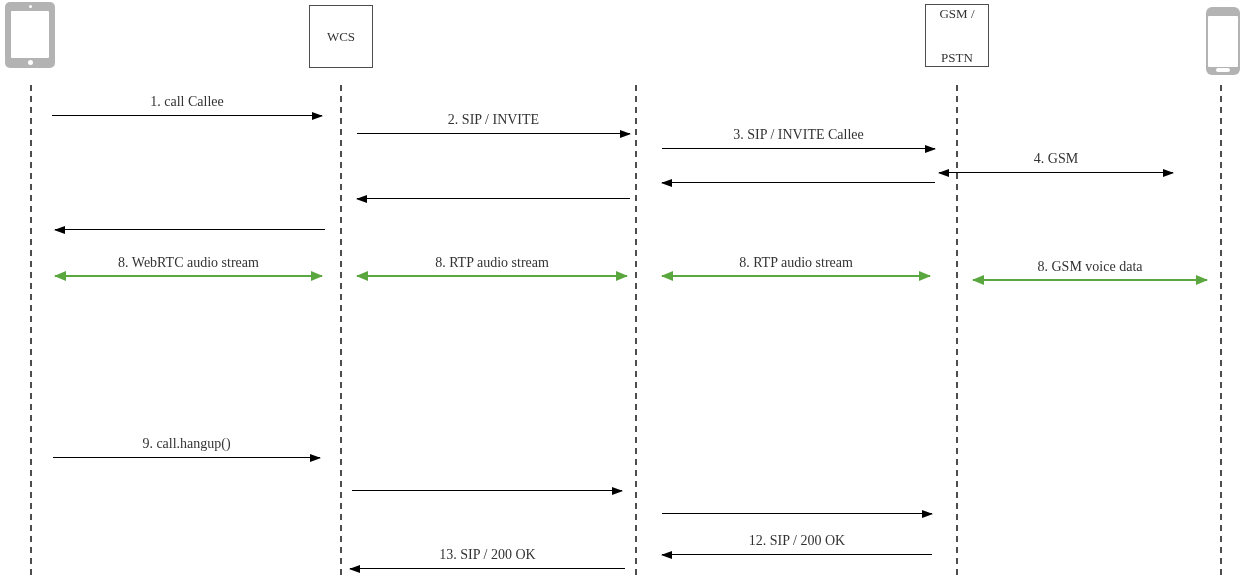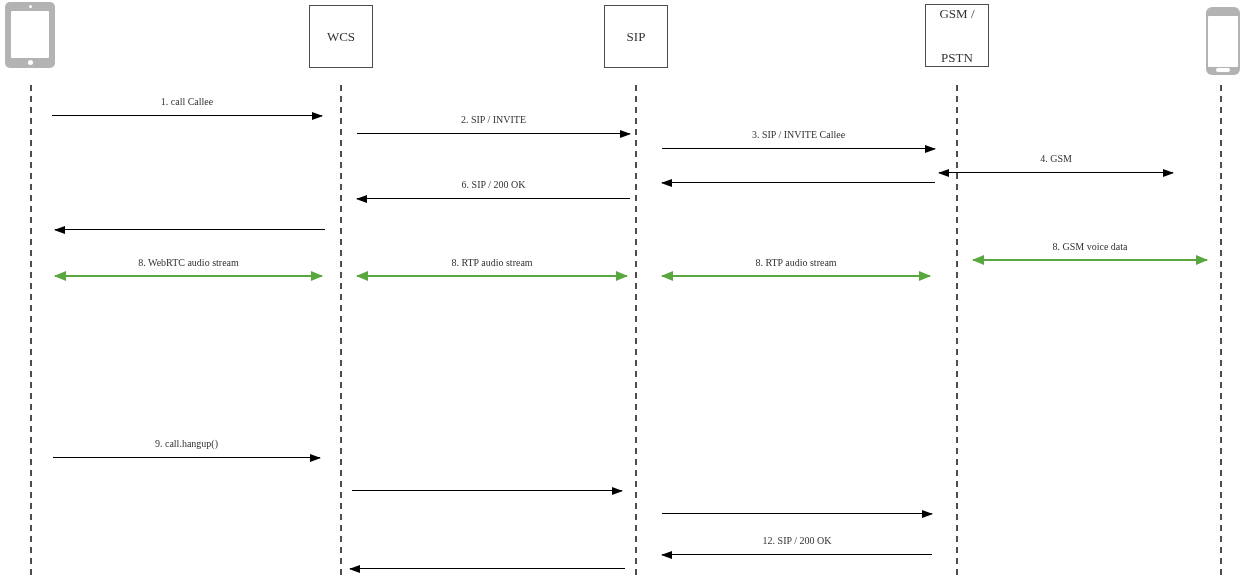--- a/index.html
+++ b/index.html
@@ -74,21 +74,21 @@
     width: 2px;
     height: 495px;
     background: repeating-linear-gradient(
       to bottom, #4d4d4d 0px, #4d4d4d 6px, transparent 6px, transparent 11px);
   }
 
   
   .msg { position: absolute; height: 24px; }
   .msg .lbl {
     position: absolute; left: 0; right: 0; bottom: 7px;
-    text-align: center; font-size: 10px; color: #333333;
+    text-align: center; font-size: 14px; color: #333333;
     white-space: nowrap; line-height: 14px;
   }
   .msg .line {
     position: absolute; left: 0; right: 0; bottom: 0;
     height: 1px; background: #000000;
   }
   .msg.media .line { height: 2px; background: var(--media-color, #5aa63f); }
   .head {
     position: absolute; width: 0; height: 0; top: 50%;
     transform: translateY(-50%);
@@ -118,23 +118,20 @@
 <div class="stage">
 
   <div class="tablet">
     <div class="tablet-camera"></div>
     <div class="tablet-screen"></div>
     <div class="tablet-home"></div>
   </div>
 
   <div class="actor-box" id="box-wcs">
     <span>WCS</span>
-  </div>
-  <div class="actor-box" id="box-sip">
-    <span>SIP</span>
   </div>
   <div class="actor-box" id="box-gsm">
     <span>GSM /</span>
     <span>PSTN</span>
   </div>
 
   <div class="phone">
     <div class="phone-screen"></div>
     <div class="phone-home"></div>
   </div>
@@ -170,21 +167,20 @@
           <i class="head head-r"></i>
           <i class="head head-l"></i>
         </div>
       </div>
       <div class="msg" style="left: 662px; width: 273px; top: 159px;">
         <div class="line">
           <i class="head head-l"></i>
         </div>
       </div>
       <div class="msg" style="left: 357px; width: 273px; top: 175px;">
-        <div class="lbl">6. SIP / 200 OK</div>
         <div class="line">
           <i class="head head-l"></i>
         </div>
       </div>
       <div class="msg" style="left: 55px; width: 270px; top: 206px;">
         <div class="line">
           <i class="head head-l"></i>
         </div>
       </div>
       <div class="msg media" style="left: 55px; width: 267px; top: 253px;">
@@ -201,21 +197,21 @@
           <i class="head head-l"></i>
         </div>
       </div>
       <div class="msg media" style="left: 662px; width: 268px; top: 253px;">
         <div class="lbl">8. RTP audio stream</div>
         <div class="line">
           <i class="head head-r"></i>
           <i class="head head-l"></i>
         </div>
       </div>
-      <div class="msg media" style="left: 973px; width: 234px; top: 237px;">
+      <div class="msg media" style="left: 973px; width: 234px; top: 257px;">
         <div class="lbl">8. GSM voice data</div>
         <div class="line">
           <i class="head head-r"></i>
           <i class="head head-l"></i>
         </div>
       </div>
       <div class="msg" style="left: 53px; width: 267px; top: 434px;">
         <div class="lbl">9. call.hangup()</div>
         <div class="line">
           <i class="head head-r"></i>
@@ -231,19 +227,20 @@
           <i class="head head-r"></i>
         </div>
       </div>
       <div class="msg" style="left: 662px; width: 270px; top: 524px; margin-top: 7px;">
         <div class="lbl">12. SIP / 200 OK</div>
         <div class="line">
           <i class="head head-l"></i>
         </div>
       </div>
       <div class="msg" style="left: 350px; width: 275px; top: 545px;">
+        <div class="lbl">13. SIP / 200 OK</div>
         <div class="line">
           <i class="head head-l"></i>
         </div>
       </div>
     </div>
 
 </div>
 
 </body></html>

